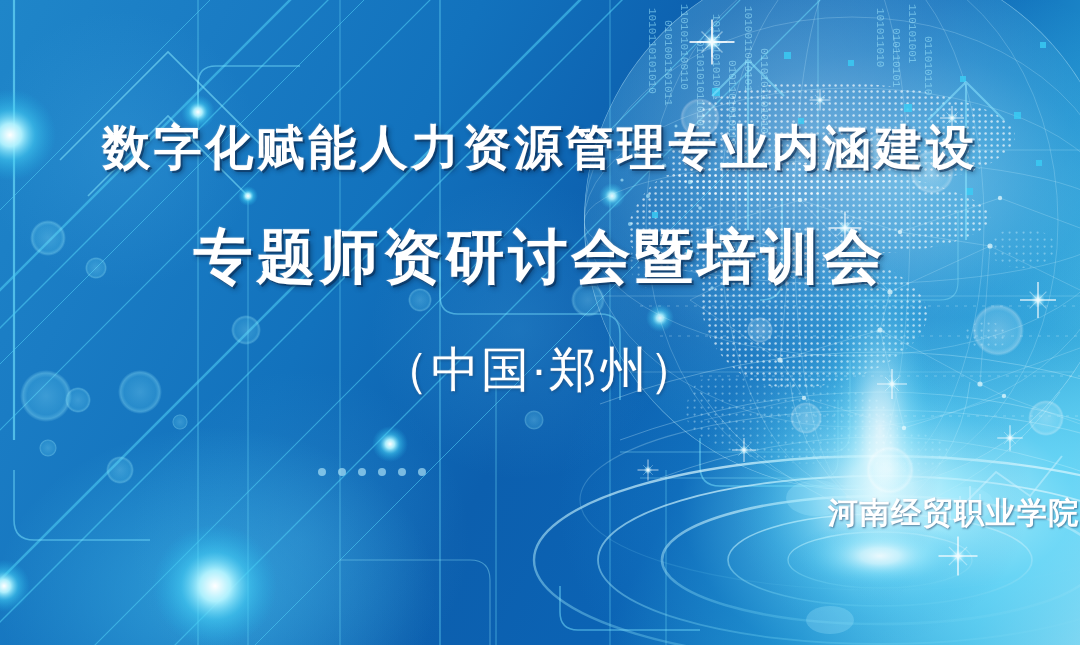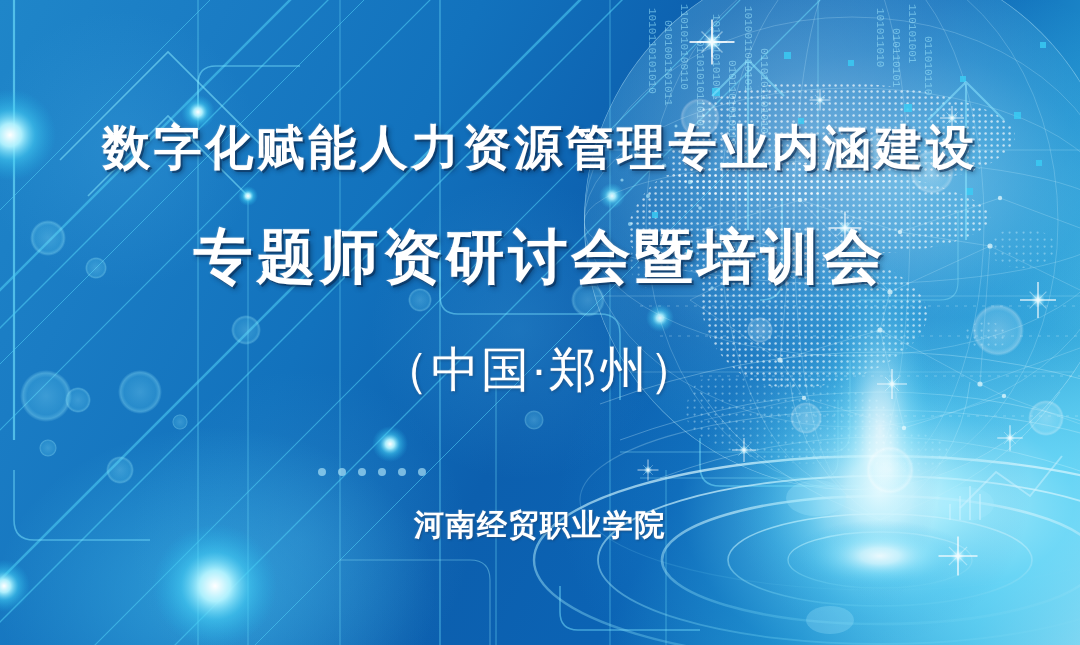--- a/index.html
+++ b/index.html
@@ -41,21 +41,21 @@
       0 0 2px rgba(255,255,255,.5);
   }
   #title1 { position:absolute; top:124px; left:0; right:0; text-align:center; font-size:48px; letter-spacing:3.5px; line-height:1; }
   #title2 { position:absolute; top:228px; left:0; right:0; text-align:center; font-size:59px; letter-spacing:4px;   line-height:1;font-family:Liberation Serif, serif; }
   #subtitle {
     position:absolute; top:346px; left:0; right:0; text-align:center;
     color:#ffffff; font-size:48px; font-weight:normal; letter-spacing:2px; line-height:1;
     white-space:nowrap;
     text-shadow:1px 1px 3px rgba(8,42,84,.5), 0 0 2px rgba(255,255,255,.35);
   }
-  #orgs { position:absolute; top:494px; left:0; right:0; text-align:center;margin-top:12px; }
+  #orgs { position:absolute; top:494px; left:0; right:0; text-align:right; }
   .org-line {
     color:#ffffff; font-size:30px; font-weight:bold; letter-spacing:1.5px;
     line-height:38px; white-space:nowrap;
     text-shadow:1px 1px 2px rgba(8,42,84,.55), 0 0 2px rgba(255,255,255,.35);
   }
 </style>
 </head>
 <body>
 
 <div id="banner">

